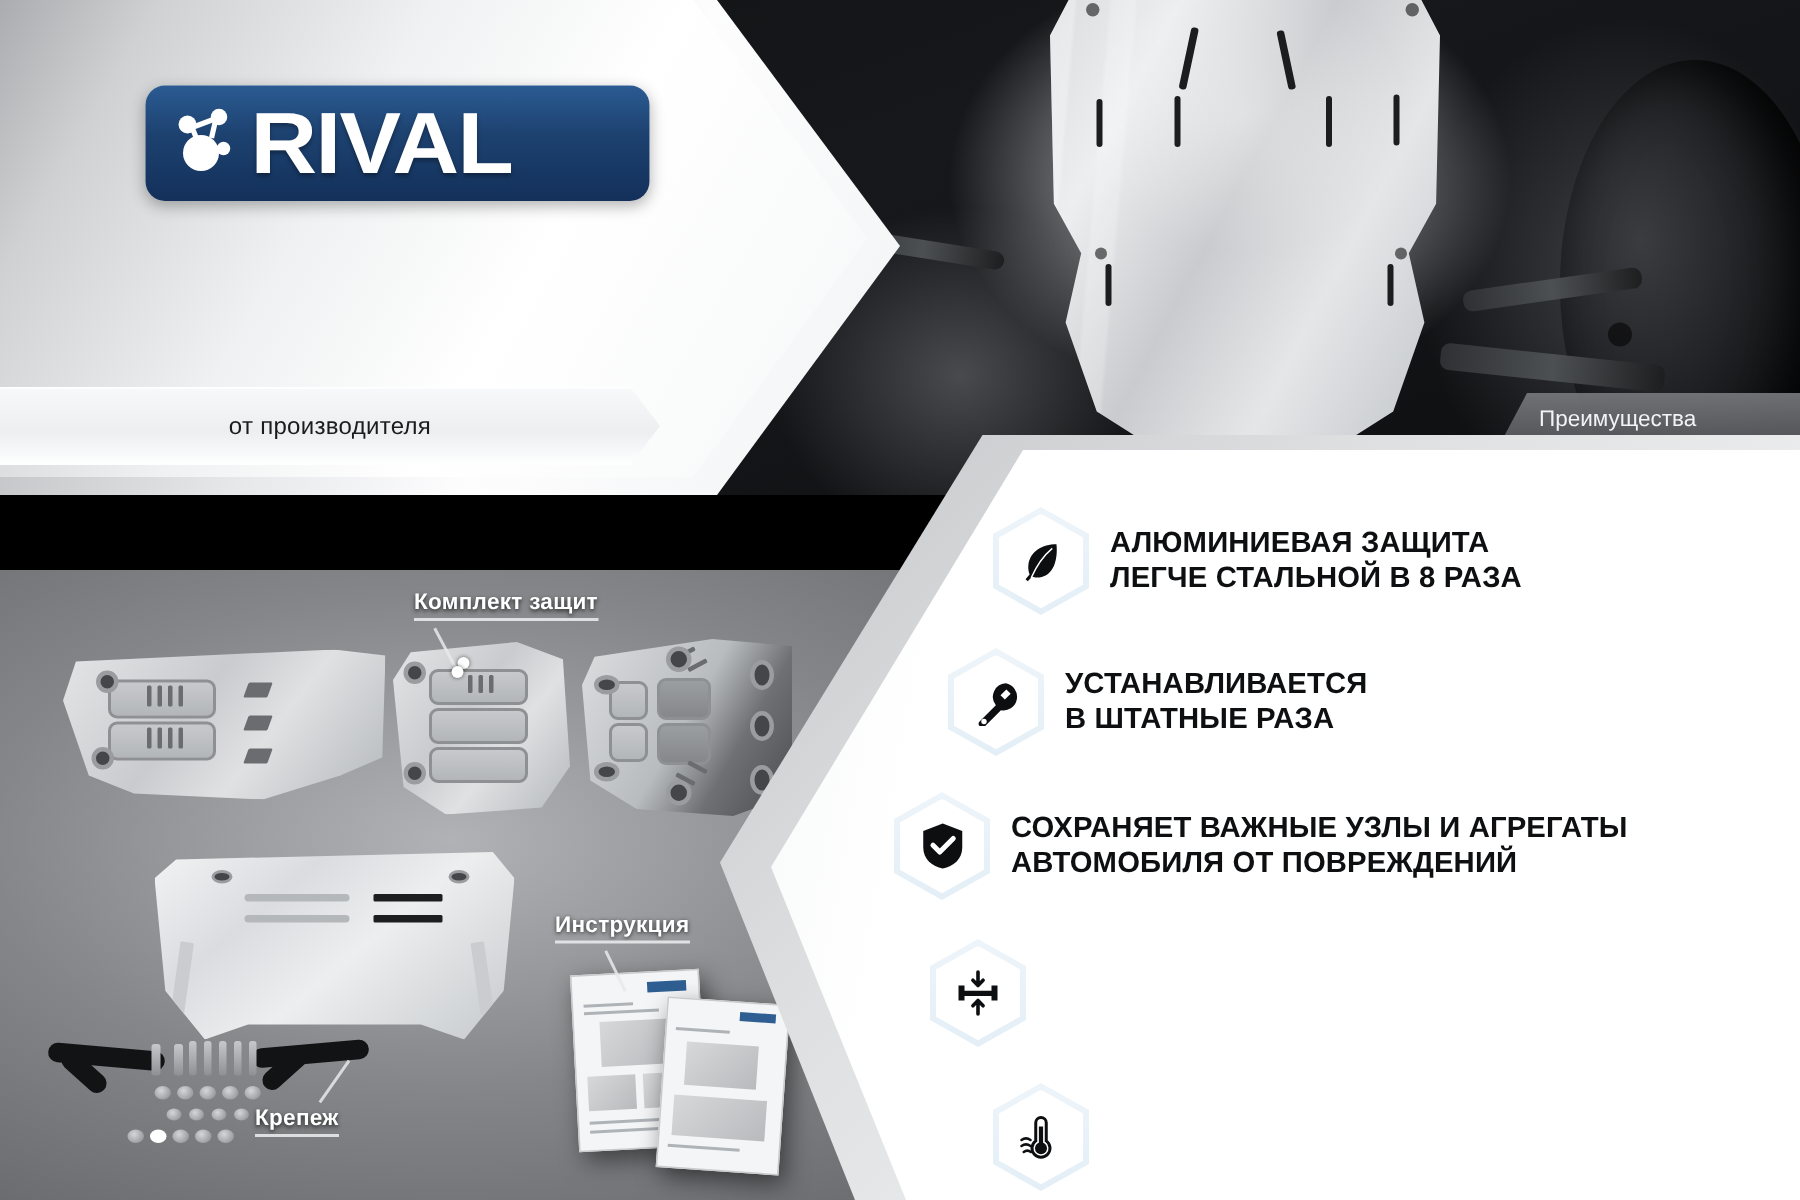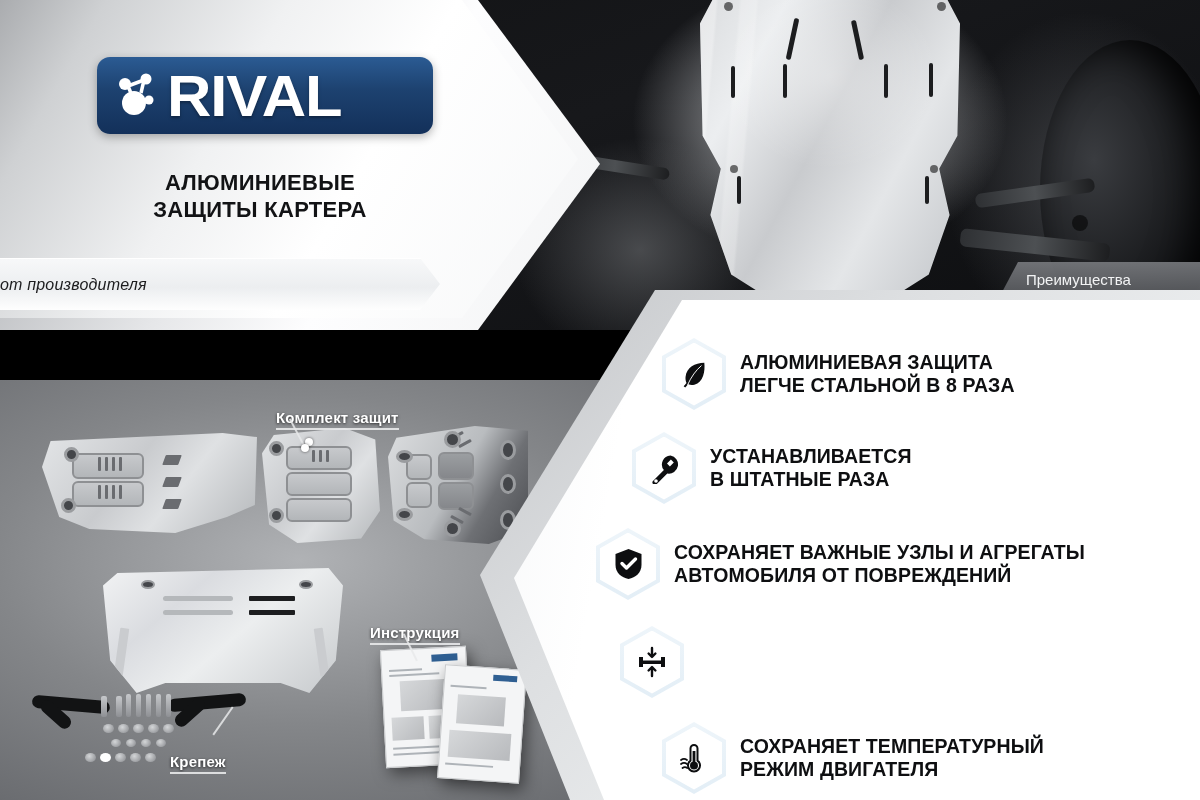--- a/index.html
+++ b/index.html
@@ -69,24 +69,23 @@
   }
   .tl-white-inner{
     position:absolute;left:0;top:0;width:580px;height:318px;
     background:linear-gradient(120deg,#aaacaf 0%,#cfd1d3 14%,#f0f1f2 38%,#ffffff 60%,#f6f7f8 100%);
     clip-path:polygon(0 0, 462px 0, 578px 159px, 462px 318px, 0 318px);
   }
   .brand-band{
     position:absolute;left:0;top:258px;width:440px;height:52px;
     background:linear-gradient(180deg,#f7f8f9 0%,#eceef0 55%,#ffffff 100%);
     clip-path:polygon(0 0,420px 0,440px 26px,420px 52px,0 52px);
-    display:flex;align-items:center;justify-content:flex-start;
+    display:flex;align-items:center;justify-content:center;
     border-top:1px solid rgba(255,255,255,.9);
     box-shadow:0 -1px 2px rgba(0,0,0,.06);
-    font-style:italic;
   }
   .brand-band span{font-size:16px;color:#1c1c1e;letter-spacing:.2px;}
 
   .logo-box{
     position:absolute;left:97px;top:57px;width:322px;height:77px;
     background:linear-gradient(180deg,#2b5b93 0%,#1d4270 42%,#13305a 100%);
     border-radius:13px;display:flex;align-items:center;gap:6px;padding-left:14px;
     box-shadow:0 3px 10px rgba(0,0,0,.30);
   }
   .logo-word{
@@ -138,21 +137,21 @@
   .adv-tab{
     position:absolute;left:1000px;top:262px;width:200px;height:34px;
     background:linear-gradient(180deg,rgba(118,120,124,.92),rgba(86,88,92,.92));
     clip-path:polygon(18px 0,200px 0,200px 34px,0 34px);
     display:flex;align-items:center;padding-left:26px;
   }
   .adv-tab span{font-size:15px;color:#f2f3f4;}
 
   
   .callout{position:absolute;color:#fff;font-size:15px;font-weight:bold;
-    text-shadow:0 1px 3px rgba(0,0,0,.75);letter-spacing:.2px;white-space:nowrap;margin-top:16px;}
+    text-shadow:0 1px 3px rgba(0,0,0,.75);letter-spacing:.2px;white-space:nowrap;}
   .callout .ul{display:block;height:2px;background:#e8e9ea;margin-top:2px;opacity:.9;}
   .lead{position:absolute;background:#e8e9ea;height:1.5px;transform-origin:left center;opacity:.85;}
   .dot{position:absolute;width:8px;height:8px;border-radius:50%;background:#fff;box-shadow:0 0 3px rgba(0,0,0,.6);}
 </style>
 </head>
 <body>
 
 <div id="stage">
 
   <div class="photo-top">
@@ -187,24 +186,20 @@
         <line x1="33" y1="12" x2="30" y2="25" stroke="#fff" stroke-width="3.5"></line>
         <circle cx="14" cy="16" r="6" fill="#fff"></circle>
         <circle cx="35" cy="11" r="5.5" fill="#fff"></circle>
         <circle cx="23" cy="35" r="12" fill="#fff"></circle>
         <circle cx="38" cy="32" r="4.5" fill="#fff"></circle>
       </svg>
     </span>
     <span class="logo-word">RIVAL</span>
   </div>
 
-  <div class="headline">
-    <div>АЛЮМИНИЕВЫЕ</div>
-    <div>ЗАЩИТЫ КАРТЕРА</div>
-  </div>
 
   <div class="brand-band">
     <span>от производителя</span>
   </div>
 
   <div class="blackband"></div>
 
   <div class="photo-bottom">
 
     <div class="plate" style="left:42px;top:53px;width:215px;height:100px;clip-path:polygon(4% 8%,84% 0%,100% 4%,99% 72%,86% 84%,62% 100%,22% 96%,8% 84%,0 34%);">
@@ -408,19 +403,17 @@
         <div class="hex"></div>
         <div class="hex-in">
           <svg width="32" height="32" viewBox="0 0 32 32">
             <path d="M19.5 18.6V6.5a3.5 3.5 0 0 0-7 0v12.1a6 6 0 1 0 7 0z" fill="none" stroke="#0d0e10" stroke-width="2"></path>
             <rect x="14.6" y="9" width="2.8" height="12" fill="#0d0e10"></rect>
             <circle cx="16" cy="23.5" r="4" fill="#0d0e10"></circle>
             <path d="M3 18c2-1.4 4-1.4 6 0M3 22c2-1.4 4-1.4 6 0M4.5 26c1.6-1.2 3.2-1.2 4.8 0" stroke="#0d0e10" stroke-width="1.7" fill="none" stroke-linecap="round"></path>
           </svg>
         </div>
       </div>
-      <div class="feat-txt">СОХРАНЯЕТ ТЕМПЕРАТУРНЫЙ
-РЕЖИМ ДВИГАТЕЛЯ</div>
     </div>
 
   </div>
 
 </div>
 
 </body></html>

